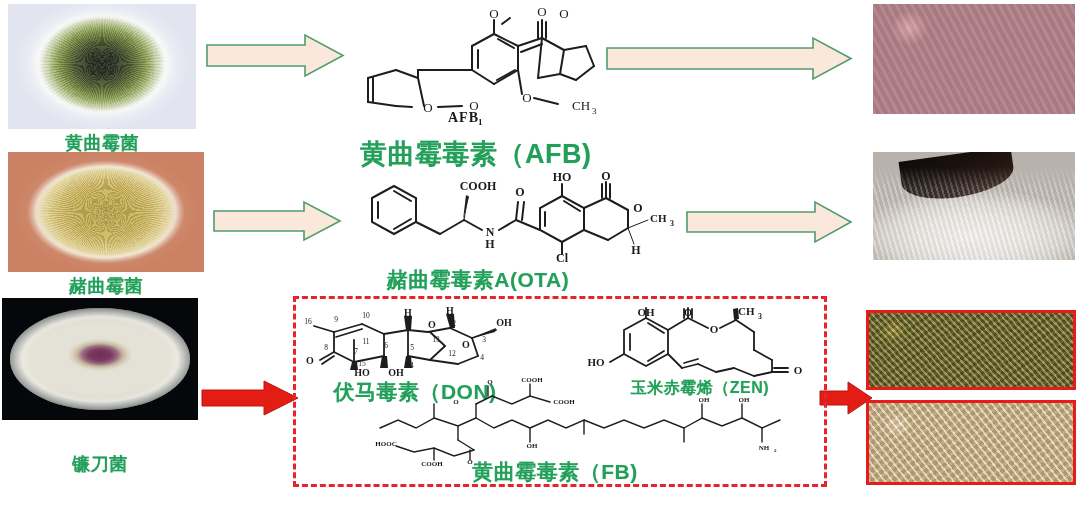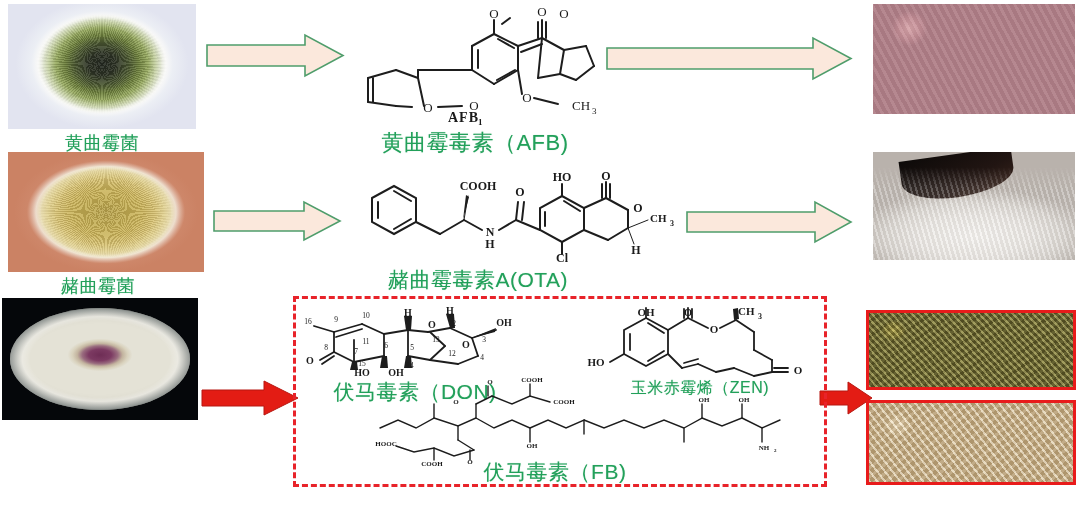--- a/index.html
+++ b/index.html
@@ -9,21 +9,21 @@
     font-family:"Liberation Sans","DejaVu Sans",sans-serif;
     overflow:hidden;
     position:relative;
   }
   #stage{position:relative;width:1080px;height:505px;}
   .abs{position:absolute;}
 
   
   .caption{
     color:#22a05a;
-    font-weight:normal;
+    font-weight:bold;
     text-align:center;
     white-space:nowrap;
     letter-spacing:.5px;
     text-shadow:0 0 1px rgba(34,160,90,.35);
   }
 
   
   .photo{overflow:hidden;}
 
   .dish1{
@@ -178,25 +178,26 @@
 <div id="stage">
 
   <div class="abs photo dish1" style="left:8px;top:4px;width:188px;height:125px;">
     <div class="noise"></div>
   </div>
   <div class="abs caption" style="left:8px;top:131px;width:188px;font-size:18px;">黄曲霉菌</div>
 
   <div class="abs photo dish2" style="left:8px;top:152px;width:196px;height:120px;">
     <div class="noise"></div>
   </div>
-  <div class="abs caption" style="left:0;top:274px;width:196px;font-size:18px;">赭曲霉菌</div>
+  <div class="abs caption" style="left:8px;top:274px;width:196px;font-size:18px;">赭曲霉菌</div>
 
   <div class="abs photo dish3" style="left:2px;top:298px;width:196px;height:122px;">
     <div class="plate"></div>
   </div>
+  <div class="abs caption" style="left:2px;top:452px;width:196px;font-size:18px;">镰刀菌</div>
 
   <div class="abs arrow-green" style="left:205px;top:33px;width:140px;height:45px;">
     <svg width="140" height="45" viewBox="0 0 140 45">
       <polygon points="2,12 100,12 100,2 138,22.5 100,43 100,33 2,33" fill="#fbe8dc" stroke="#4f9d6b" stroke-width="1.6"></polygon>
     </svg>
   </div>
 
   <div class="abs arrow-green" style="left:212px;top:200px;width:130px;height:42px;">
     <svg width="130" height="42" viewBox="0 0 130 42">
       <polygon points="2,11 92,11 92,2 128,21 92,40 92,31 2,31" fill="#fbe8dc" stroke="#4f9d6b" stroke-width="1.6"></polygon>
@@ -280,21 +281,21 @@
         <text x="180" y="10">O</text>
         <text x="202" y="12">O</text>
         <text x="165" y="96">O</text>
       </g>
       <text x="210" y="104" font-size="13">CH</text>
       <text x="230" y="108" font-size="9">3</text>
       <text x="86" y="116" font-size="14" font-weight="bold" letter-spacing="1">AFB</text>
       <text x="116" y="119" font-size="9" font-weight="bold">1</text>
     </svg>
   </div>
-  <div class="abs caption" style="left:360px;top:128px;width:230px;font-size:22px;">黄曲霉毒素（AFB)</div>
+  <div class="abs caption" style="left:360px;top:136px;width:230px;font-size:27px;">黄曲霉毒素（AFB)</div>
 
   <div class="chem" style="left:356px;top:168px;width:330px;height:95px;">
     <svg width="330" height="95" viewBox="0 0 330 95">
       <g fill="none" stroke="#1d1d1d" stroke-width="2" stroke-linecap="round">
 
         <path d="M16,30 L38,18 L60,30 L60,54 L38,66 L16,54 Z"></path>
         <path d="M22,34 L22,50"></path>
         <path d="M38,23 L55,33"></path>
         <path d="M55,51 L38,61"></path>
 
@@ -500,21 +501,21 @@
         <text x="60" y="74">COOH</text>
         <text x="14" y="54">HOOC</text>
         <text x="332" y="10">OH</text>
         <text x="372" y="10">OH</text>
         <text x="160" y="56">OH</text>
         <text x="392" y="58">NH</text>
       </g>
       <text x="402" y="60" font-size="5" font-weight="bold">2</text>
     </svg>
   </div>
-  <div class="abs caption" style="left:440px;top:458px;width:230px;font-size:21px;">伏马毒素（FB)</div>
+  <div class="abs caption" style="left:440px;top:458px;width:230px;font-size:21px;">黄曲霉毒素（FB)</div>
 
   <div class="abs photo peanuts" style="left:873px;top:4px;width:202px;height:110px;"></div>
 
   <div class="abs photo rice" style="left:873px;top:152px;width:202px;height:108px;"></div>
 
   <div class="abs photo moldygrain redframe" style="left:866px;top:310px;width:210px;height:80px;"></div>
 
   <div class="abs photo wheat redframe" style="left:866px;top:400px;width:210px;height:85px;"></div>
 
 </div>

